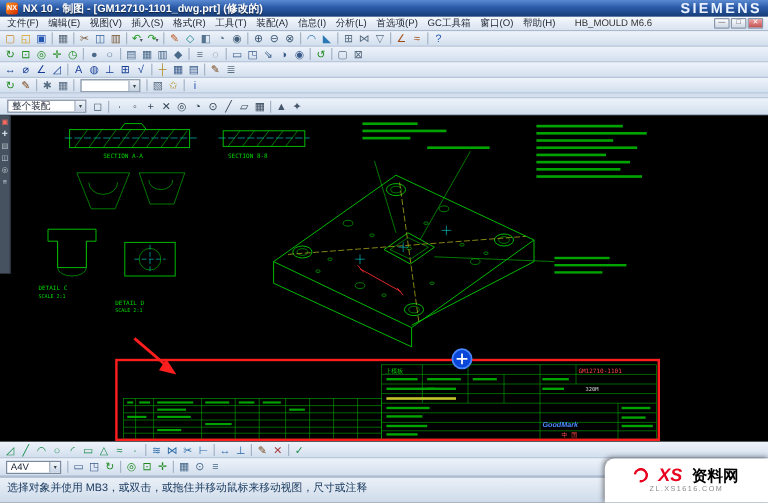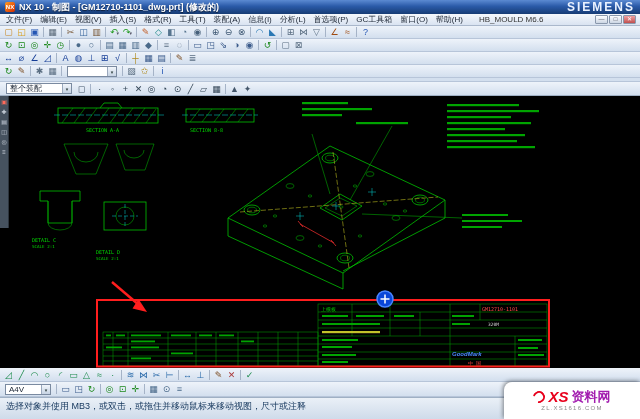--- a/index.html
+++ b/index.html
@@ -50,24 +50,24 @@
   .rt{fill:#ff4646;font-size:5px;font-family:"DejaVu Sans Mono",monospace}
   .bt{fill:#4a8aff;font-size:6px;font-weight:bold;font-style:italic}
   .tbl{stroke:#00a800;stroke-width:.5;fill:none}
   .tbg rect{fill:#00a400}
 
   .bbar1{height:14px}
   .bbar2{height:15px}
   .statusbar{height:30px;background:linear-gradient(#eaf0f7,#c4d3e5);border-top:1px solid #9fb0c4;padding:2px 6px;color:#14365c;font-size:9px}
 
   .watermark{position:absolute;right:0;bottom:0;width:136px;height:37px;background:#fff;border-radius:8px 0 0 0;box-shadow:-1px -1px 4px rgba(0,0,0,.45);display:flex;flex-direction:column;align-items:center;justify-content:center;z-index:10}
-  .wm-row{display:flex;align-items:center;gap:3px;line-height:14px}
+  .wm-row{display:flex;gap:8px;line-height:14px}
   .wm-mark{width:12px;height:12px;border:2px solid #e8001c;border-left-color:transparent;border-radius:50%;transform:rotate(-35deg)}
   .wm-x{color:#e8001c;font-size:15px;font-weight:bold;font-style:italic}
-  .wm-name{color:#a21caf;font-size:13px;font-weight:bold}
+  .wm-name{color:#000000;font-size:13px;font-weight:bold}
   .wm-site{color:#8a8a8a;font-size:6px;letter-spacing:1.2px;margin-top:1px}
 </style>
 </head>
 <body>
 
 <div class="win">
 
   <div class="titlebar">
     <span class="nx-logo">NX</span>
     <span class="title-text">NX 10 - 制图 - [GM12710-1101_dwg.prt] (修改的)</span>

